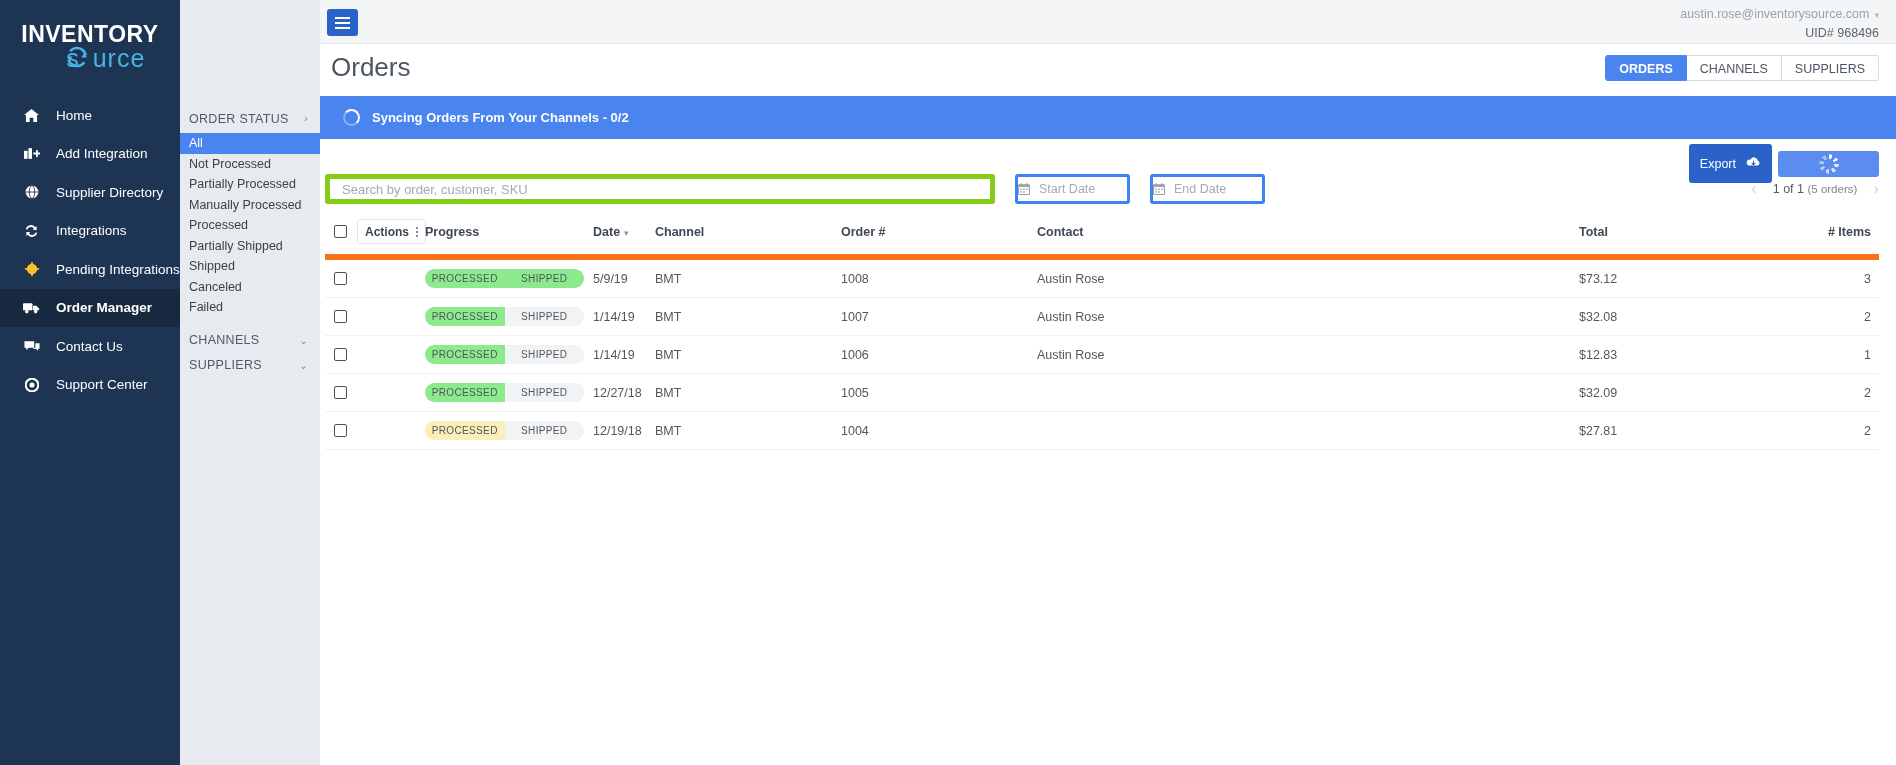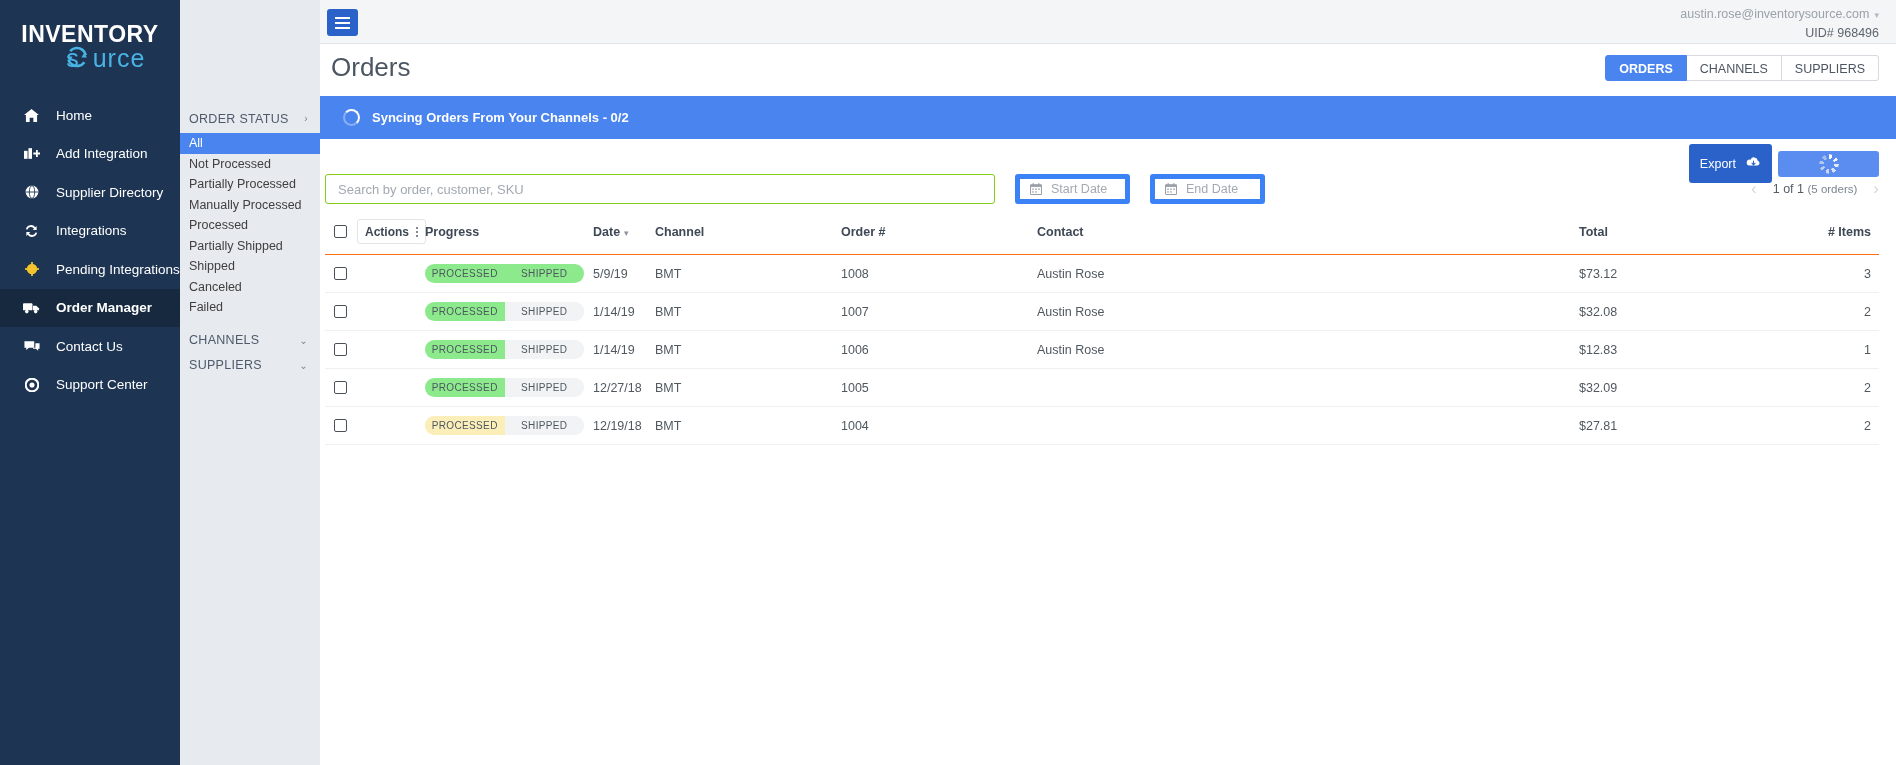--- a/index.html
+++ b/index.html
@@ -143,46 +143,46 @@
     -webkit-mask: radial-gradient(circle, transparent 5px, #000 5.5px);
             mask: radial-gradient(circle, transparent 5px, #000 5.5px);
   }
 
   
   .searchrow {
     position: absolute; top: 174px; left: 5px; right: 17px; height: 30px;
     display: flex; align-items: center; z-index: 2;
   }
   .search-input {
-    width: 670px; height: 30px; border: 1px solid #84cc16; border-radius: 3px;
+    width: 670px; height: 30px; border: 5px solid #84cc16; border-radius: 3px;
     padding: 0 12px; font-size: 13px; color: #ec4899; outline: none;
     font-family: "Liberation Sans", sans-serif; background: #fff;
   }
   .search-input::placeholder { color: #a3a9b0; }
   .date-field {
     margin-left: 20px; width: 115px; height: 30px;
-    border: 5px solid #3b82f6; border-radius: 3px; background: #fff;
-    display: flex; align-items: center; gap: 9px; padding-left: 10px;
+    border: 3px solid #3b82f6; border-radius: 3px; background: #fff;
+    display: flex; align-items: center; gap: 9px; 
     font-size: 12.5px; color: #a3a9b0; cursor: pointer;
   }
   .cal-ico { width: 12px; height: 12px; color: #9aa0a7; }
   .pager {
     margin-left: auto; display: flex; align-items: center; gap: 16px;
     color: #555d66; font-size: 12.5px;
   }
   .pager .arrow { color: #d3d7db; font-size: 17px; cursor: pointer; user-select: none; }
   .pager .count-small { color: #7c858e; font-size: 11.5px; }
 
   
   .tablewrap { position: absolute; top: 210px; left: 5px; right: 17px; z-index: 1; }
   table { width: 100%; border-collapse: collapse; table-layout: fixed; }
   thead th {
     font-size: 12.5px; color: #3f4855; font-weight: 700;
     text-align: left; padding: 9px 0 10px 0;
-    border-bottom: 1px solid #f97316; vertical-align: middle;
+    border-bottom: 6px solid #f97316; vertical-align: middle;
   }
   tbody td {
     font-size: 12.5px; color: #50585f; padding: 9px 0;
     border-bottom: 1px solid #eef0f2; vertical-align: middle;
   }
   .c-check { width: 32px; padding-left: 9px !important; }
   .c-actions { width: 68px; }
   .c-progress { width: 168px; }
   .c-date { width: 62px; }
   .c-channel { width: 186px; }

